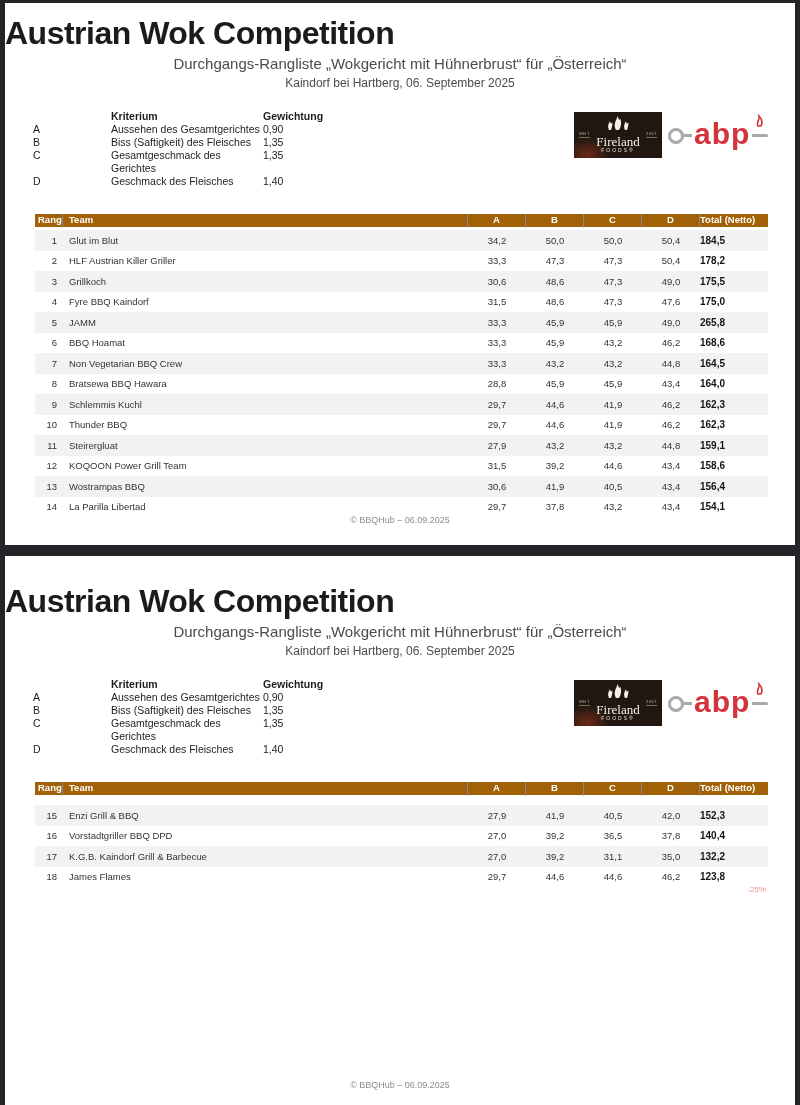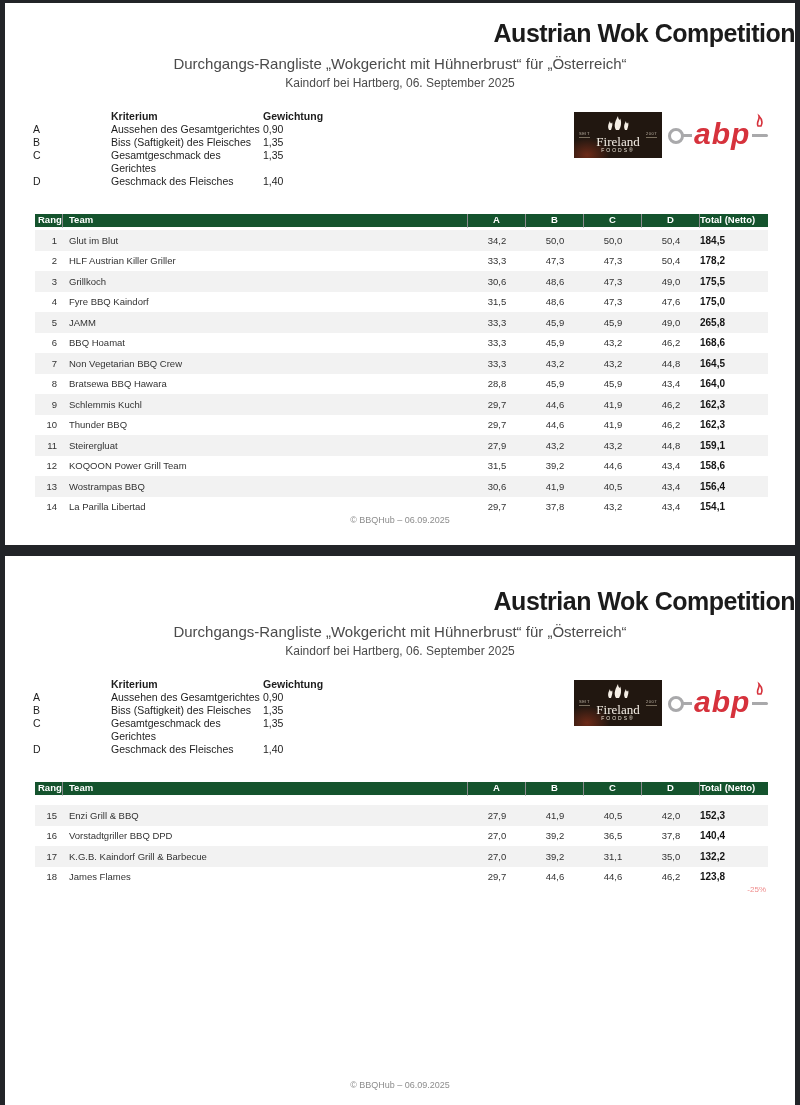--- a/index.html
+++ b/index.html
@@ -7,21 +7,21 @@
     width:800px;height:1105px;background:#222428;position:relative;
     font-family:"Liberation Sans", sans-serif;overflow:hidden;
   }
   .page{position:absolute;left:5px;width:790px;background:#ffffff;}
   .page-1{top:3px;height:542px;}
   .page-2{top:556px;height:549px;}
   .page-2 .title{padding-top:29px;}
   .page-1 .title{padding-top:14px;}
 
   .title{
-    text-align:right;font-size:25px;font-weight:bold;color:#1b1b1b;
+    text-align:left;font-size:32px;font-weight:bold;color:#1b1b1b;
     letter-spacing:-0.5px;line-height:33px;margin:0;
   }
   .subtitle{
     text-align:center;font-size:15px;color:#4b4b4b;margin-top:5px;line-height:18px;
   }
   .dateline{
     text-align:center;font-size:12px;color:#4b4b4b;margin-top:3px;line-height:14px;
   }
 
   .info-row{position:relative;margin:20px 15px 0 28px;height:80px;}
@@ -49,27 +49,27 @@
   .fl-side.right{right:5px;}
   .fl-side:after{content:"";display:block;border-top:1px solid #7a6f5e;margin-top:1px;}
 
   
   .abp{position:relative;width:102px;height:44px;margin-left:6px;}
   .abp-line{position:absolute;left:10px;right:2px;top:21px;height:3px;background:#a9a9ab;border-radius:2px;}
   .abp-ring{position:absolute;left:0;top:15px;width:10px;height:10px;border:3px solid #a9a9ab;
     border-radius:50%;background:#fff;}
   .abp-text{
     position:absolute;left:24px;top:1px;font-size:30px;line-height:40px;font-weight:bold;
-    color:#d6323c;background:#fff;padding:0 2px;letter-spacing:1px;font-style:italic;
+    color:#d6323c;background:#fff;padding:0 2px;letter-spacing:1px;
   }
   .abp-spark{position:absolute;right:6px;top:0px;}
 
   
   .rank-table{margin:24px 27px 0 30px;}
-  .rt-header{display:flex;background:#14532d;height:14px;align-items:stretch;margin-bottom:2px;}
+  .rt-header{display:flex;background:#a16207;height:14px;align-items:stretch;margin-bottom:2px;}
   .page-2 .rt-header{margin-bottom:9px;}
   .rt-header .cell{
     color:#fff;font-size:9.5px;font-weight:bold;line-height:12px;
     border-bottom:1px solid #fdfdfd;border-right:1px solid #8a8a8d;
     white-space:nowrap;overflow:hidden;
   }
   .rt-header .cell:last-child{border-right:none;}
   .c-rang{width:28px;text-align:right;padding-right:6px;box-sizing:border-box;}
   .rt-header .c-rang{text-align:left;padding-left:3px;}
   .c-team{width:405px;padding-left:6px;box-sizing:border-box;text-align:left;}

